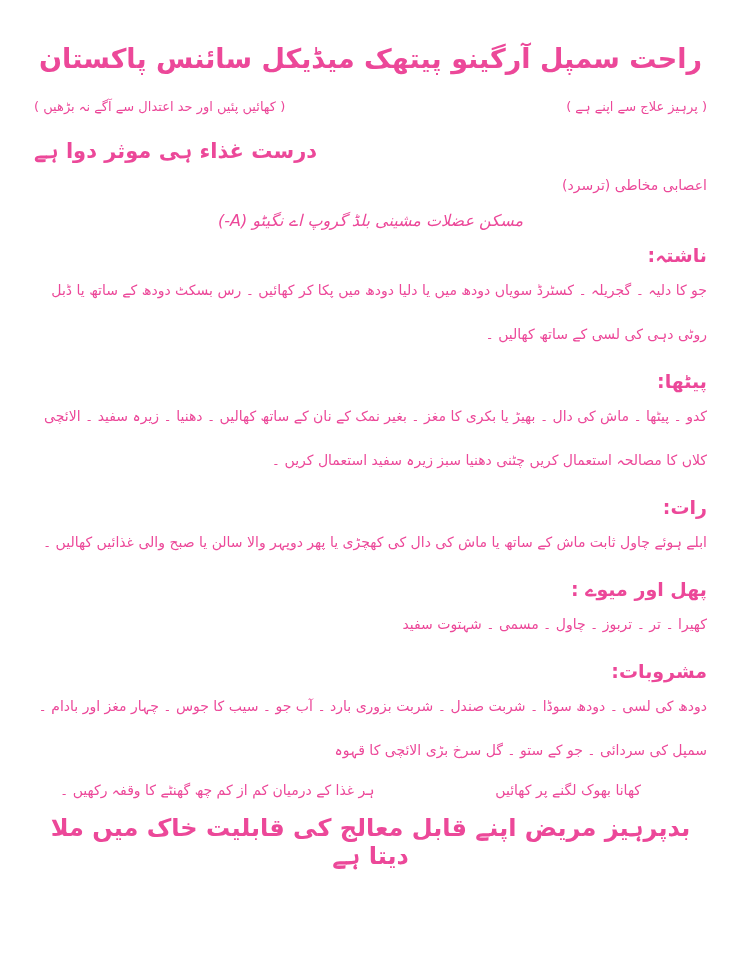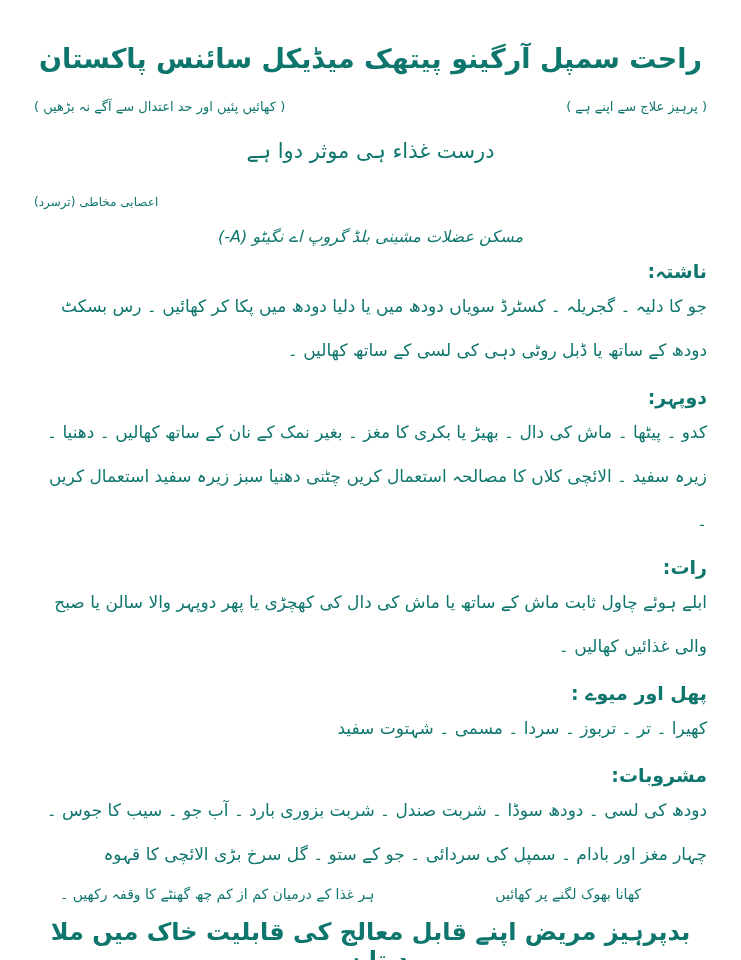--- a/index.html
+++ b/index.html
@@ -7,21 +7,21 @@
     padding: 0;
     background: #ffffff;
   }
   .page {
     position: relative;
     width: 741px;
     height: 960px;
     box-sizing: border-box;
     padding: 30px 34px 0 34px;
     background: #ffffff;
-    color: #0f766e;
+    color: #ec4899;
     font-family: "DejaVu Sans", sans-serif;
     direction: rtl;
     overflow: hidden;
   }
   .title {
     margin: 10px 0 0 0;
     font-size: 27px;
     font-weight: bold;
     text-align: center;
     letter-spacing: 0.5px;
@@ -30,42 +30,42 @@
   .subtitle-row {
     margin-top: 20px;
     display: flex;
     justify-content: space-between;
     font-size: 13px;
     line-height: 1.45;
   }
   .motto {
     margin-top: 22px;
     font-size: 21px;
-    font-weight: normal;
-    text-align: center;
+    font-weight: bold;
+    text-align: left;
   }
   .diagnosis {
-    margin-top: 32px;
-    font-size: 12px;
-    text-align: left;
+    margin-top: 14px;
+    font-size: 14px;
+    text-align: right;
   }
   .bloodgroup {
     margin-top: 18px;
     font-size: 16px;
     text-align: center;
     font-style: italic;
   }
   .section h2 {
     margin: 14px 0 0 0;
     font-size: 19px;
     font-weight: bold;
   }
   .section p {
     margin: 2px 0 0 0;
-    font-size: 17px;
+    font-size: 14px;
     line-height: 44px;
     text-align: right;
   }
   .notes-row {
     margin-top: 10px;
     display: flex;
     justify-content: space-between;
     font-size: 14px;
     padding: 0 66px 0 26px;
   }
@@ -93,32 +93,32 @@
   <div class="diagnosis">اعصابی مخاطی (ترسرد)</div>
 
   <div class="bloodgroup">مسکن عضلات مشینی بلڈ گروپ اے نگیٹو (A-)</div>
 
   <div class="section">
     <h2>ناشتہ:</h2>
     <p>جو کا دلیہ ۔ گجریلہ ۔ کسٹرڈ سویاں دودھ میں یا دلیا دودھ میں پکا کر کھائیں ۔ رس بسکٹ دودھ کے ساتھ یا ڈبل روٹی دہی کی لسی کے ساتھ کھالیں ۔</p>
   </div>
 
   <div class="section">
-    <h2>دوپہر:</h2>
+    <h2>پیٹھا:</h2>
     <p>کدو ۔ پیٹھا ۔ ماش کی دال ۔ بھیڑ یا بکری کا مغز ۔ بغیر نمک کے نان کے ساتھ کھالیں ۔ دھنیا ۔ زیرہ سفید ۔ الائچی کلاں کا مصالحہ استعمال کریں چٹنی دھنیا سبز زیرہ سفید استعمال کریں ۔</p>
   </div>
 
   <div class="section">
     <h2>رات:</h2>
     <p>ابلے ہوئے چاول ثابت ماش کے ساتھ یا ماش کی دال کی کھچڑی یا پھر دوپہر والا سالن یا صبح والی غذائیں کھالیں ۔</p>
   </div>
 
   <div class="section">
     <h2>پھل اور میوے :</h2>
-    <p>کھیرا ۔ تر ۔ تربوز ۔ سردا ۔ مسمی ۔ شہتوت سفید</p>
+    <p>کھیرا ۔ تر ۔ تربوز ۔ چاول ۔ مسمی ۔ شہتوت سفید</p>
   </div>
 
   <div class="section">
     <h2>مشروبات:</h2>
     <p>دودھ کی لسی ۔ دودھ سوڈا ۔ شربت صندل ۔ شربت بزوری بارد ۔ آب جو ۔ سیب کا جوس ۔ چہار مغز اور بادام ۔ سمپل کی سردائی ۔ جو کے ستو ۔ گل سرخ بڑی الائچی کا قہوہ</p>
   </div>
 
   <div class="notes-row">
     <span>کھانا بھوک لگنے پر کھائیں</span>
     <span>ہر غذا کے درمیان کم از کم چھ گھنٹے کا وقفہ رکھیں ۔</span>

